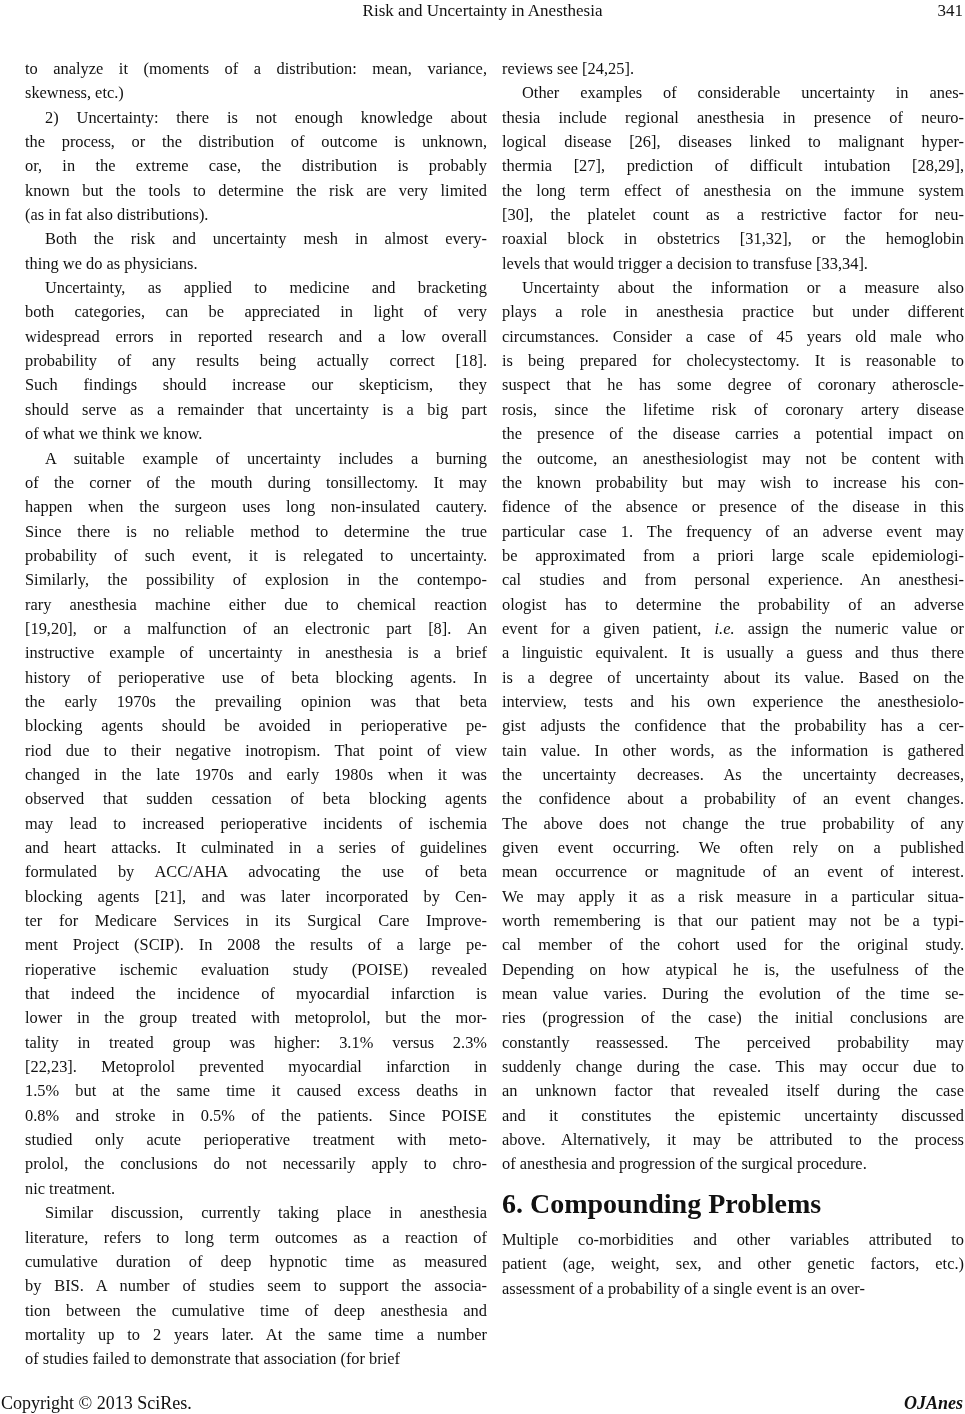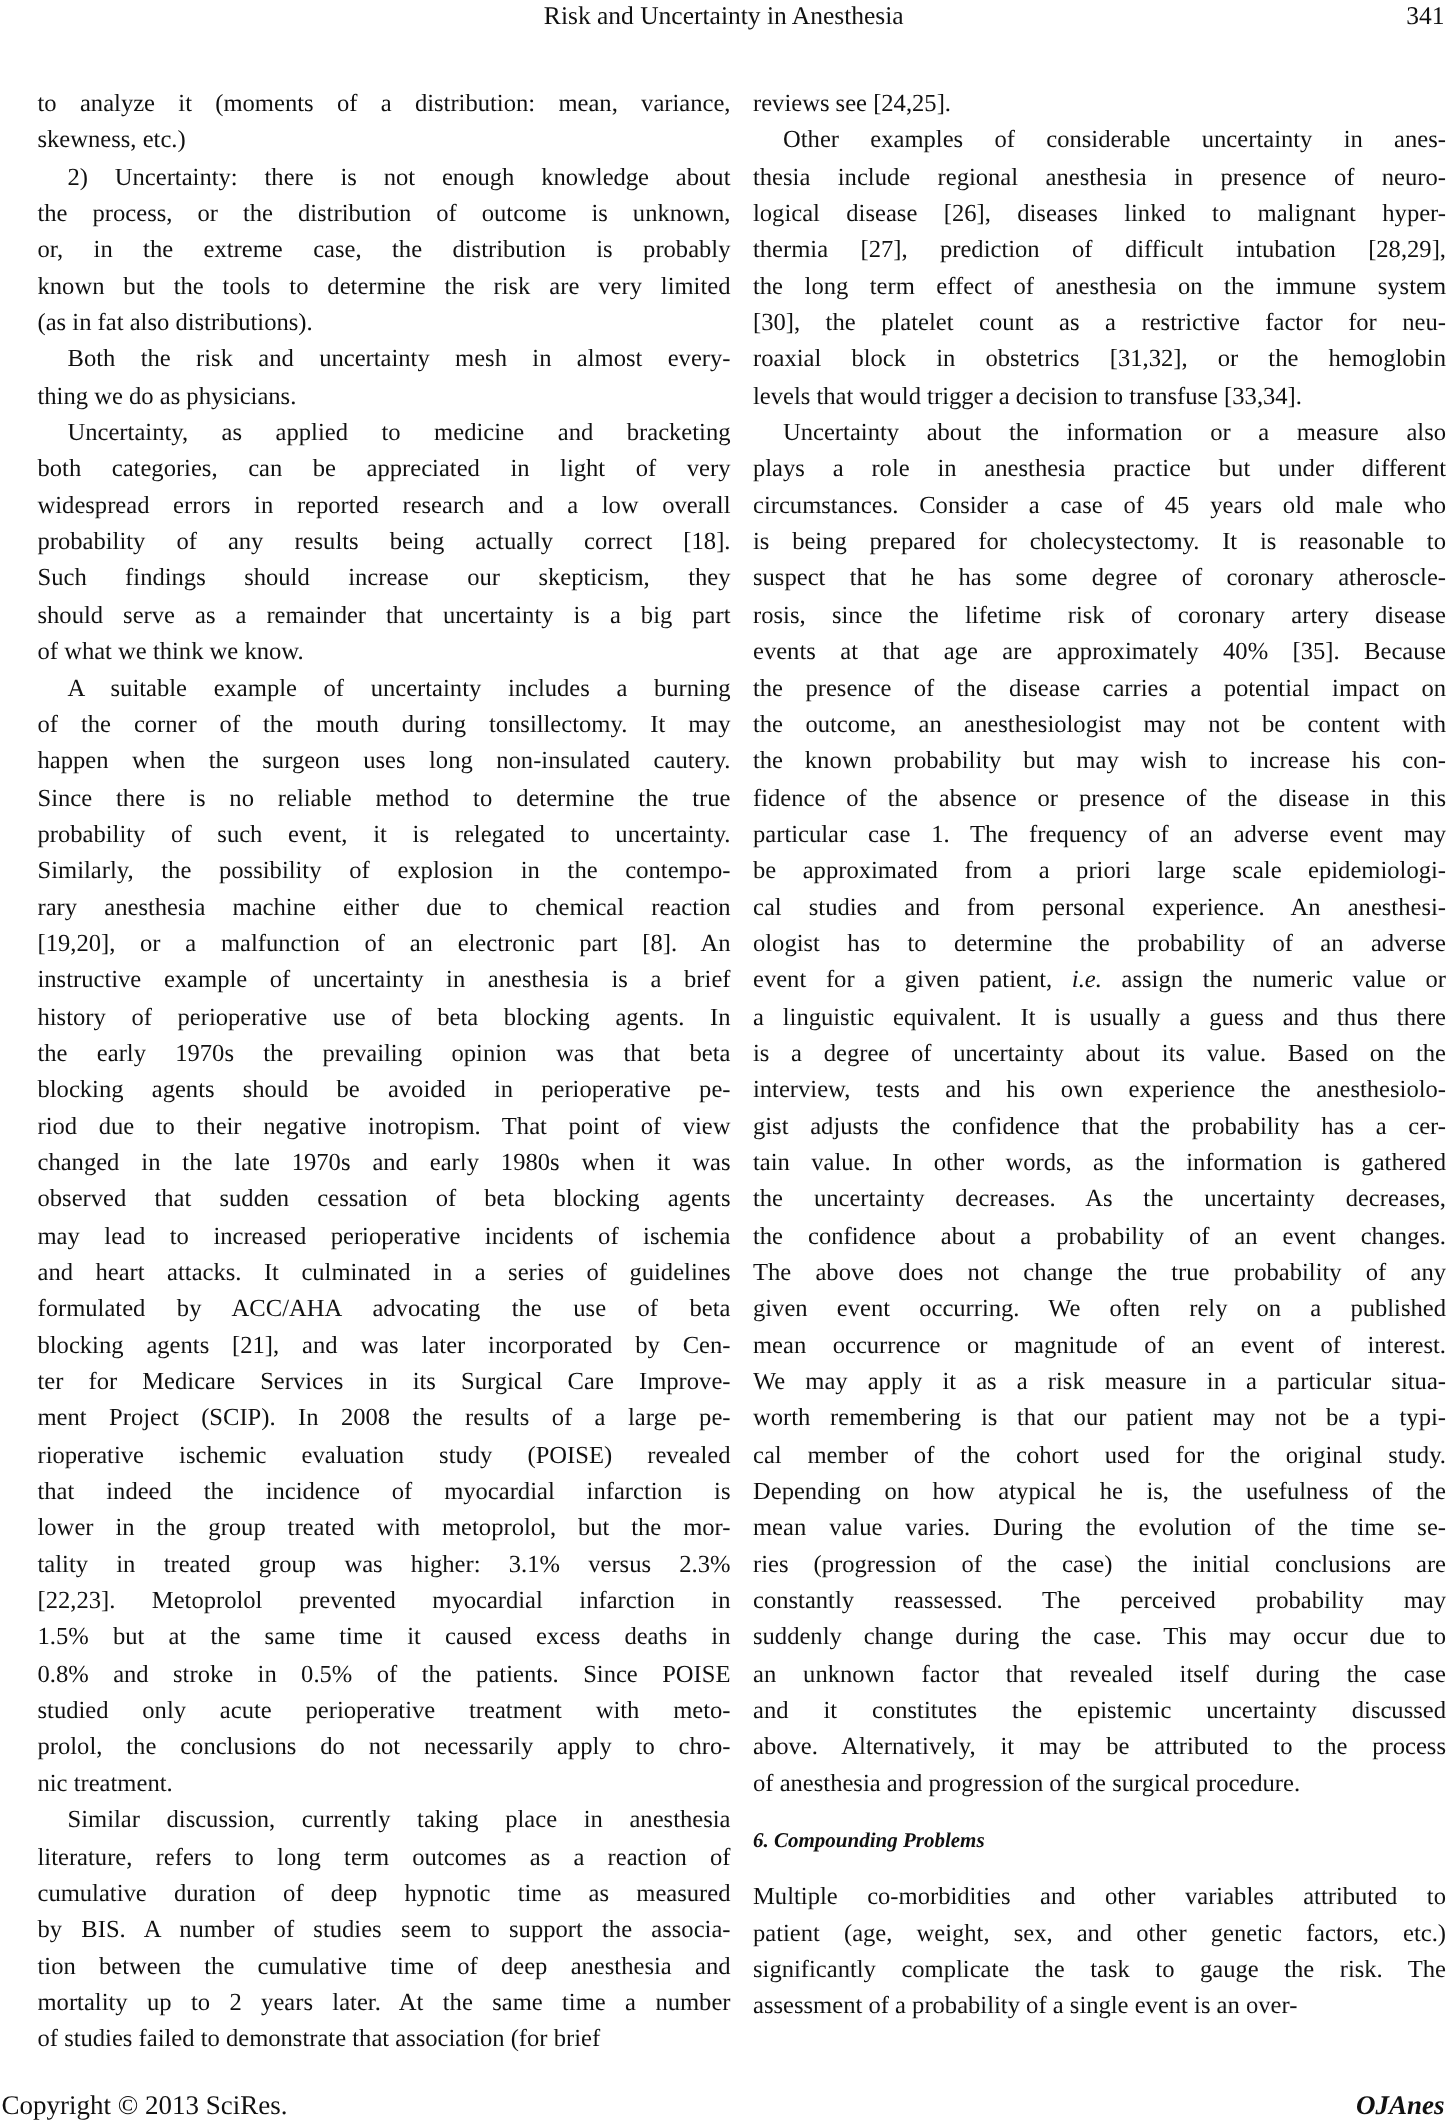--- a/index.html
+++ b/index.html
@@ -21,22 +21,22 @@
     .col-left { left: 1px; padding-left: 24px; }
     .col-right { left: 502px; }
     .para { margin: 0; padding: 0; }
     .line {
       display: block; text-align: justify; text-align-last: justify;
       white-space: nowrap; height: 24.35px; overflow: visible;
     }
     .line.last { text-align-last: left; }
     .line.indent { text-indent: 20px; }
     .section-heading {
-      font-weight: bold; font-size: 14px; line-height: 26px;
-      margin: 14px 0 11px 0; white-space: nowrap; font-style: italic;
+      font-weight: bold; font-size: 28px; line-height: 26px;
+      margin: 14px 0 11px 0; white-space: nowrap;
     }
     .footer {
       position: absolute; top: 1393px; left: 0; width: 965px; height: 20px;
       font-size: 18px; line-height: 20px;
     }
     .footer .copyright { position: absolute; left: 1px; }
     .footer .journal { position: absolute; right: 2px; font-weight: bold; font-style: italic; }
     em { font-style: italic; }
   </style>
 </head>
@@ -131,21 +131,20 @@
         <span class="line">roaxial block in obstetrics [31,32], or the hemoglobin</span>
         <span class="line last">levels that would trigger a decision to transfuse [33,34].</span>
       </div>
       <div class="para">
         <span class="line indent">Uncertainty about the information or a measure also</span>
         <span class="line">plays a role in anesthesia practice but under different</span>
         <span class="line">circumstances. Consider a case of 45 years old male who</span>
         <span class="line">is being prepared for cholecystectomy. It is reasonable to</span>
         <span class="line">suspect that he has some degree of coronary atheroscle-</span>
         <span class="line">rosis, since the lifetime risk of coronary artery disease</span>
-        <span class="line">events at that age are approximately 40% [35]. Because</span>
         <span class="line">the presence of the disease carries a potential impact on</span>
         <span class="line">the outcome, an anesthesiologist may not be content with</span>
         <span class="line">the known probability but may wish to increase his con-</span>
         <span class="line">fidence of the absence or presence of the disease in this</span>
         <span class="line">particular case 1. The frequency of an adverse event may</span>
         <span class="line">be approximated from a priori large scale epidemiologi-</span>
         <span class="line">cal studies and from personal experience. An anesthesi-</span>
         <span class="line">ologist has to determine the probability of an adverse</span>
         <span class="line">event for a given patient, <em>i.e.</em> assign the numeric value or</span>
         <span class="line">a linguistic equivalent. It is usually a guess and thus there</span>
@@ -169,21 +168,20 @@
         <span class="line">an unknown factor that revealed itself during the case</span>
         <span class="line">and it constitutes the epistemic uncertainty discussed</span>
         <span class="line">above. Alternatively, it may be attributed to the process</span>
         <span class="line last">of anesthesia and progression of the surgical procedure.</span>
       </div>
     </div>
   <div class="section-heading">6. Compounding Problems</div>
   <div id="right-col-section">
       <span class="line">Multiple co-morbidities and other variables attributed to</span>
       <span class="line">patient (age, weight, sex, and other genetic factors, etc.)</span>
-      <span class="line">significantly complicate the task to gauge the risk. The</span>
       <span class="line last">assessment of a probability of a single event is an over-</span>
     </div>
 </div>
 
 <div class="footer">
   <span class="copyright">Copyright © 2013 SciRes.</span>
   <span class="journal">OJAnes</span>
 </div>
 
 </body></html>

